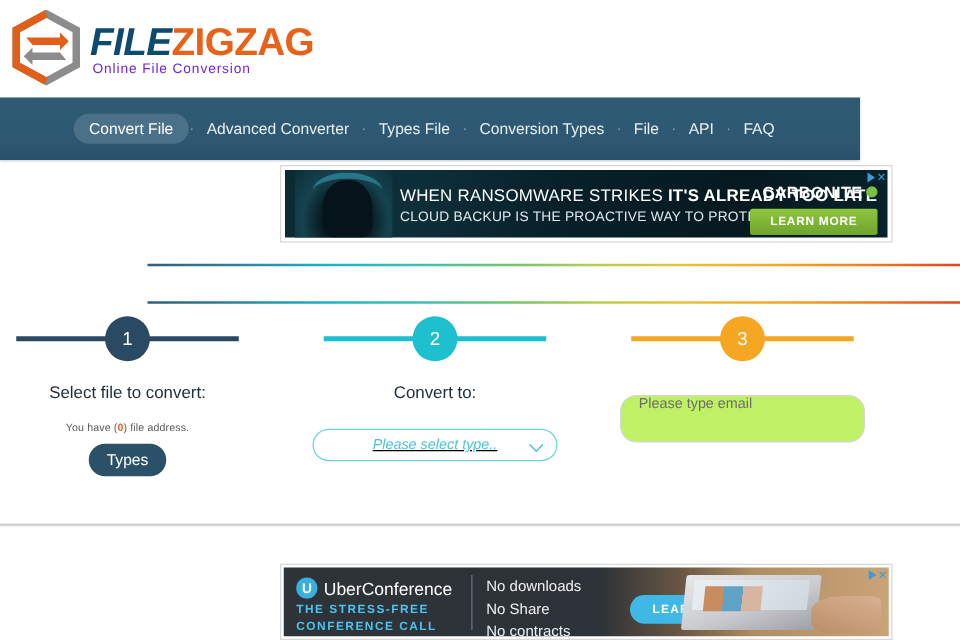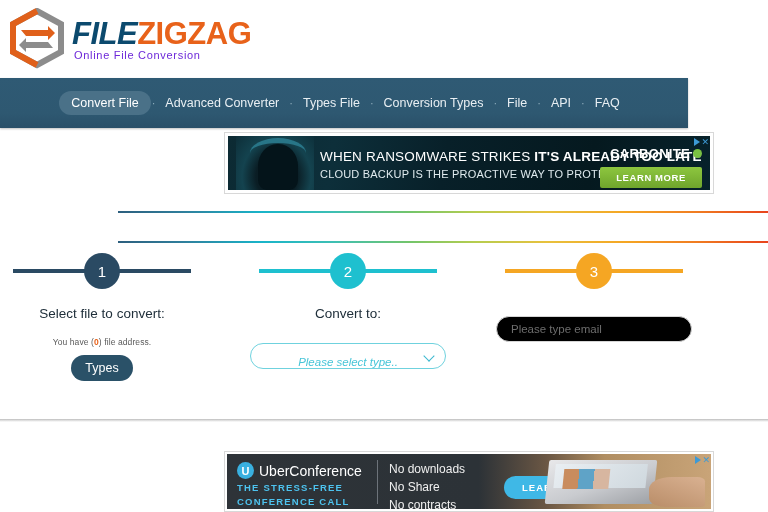--- a/index.html
+++ b/index.html
@@ -144,38 +144,39 @@
     display: inline-block; margin-top: 8px;
     background: #2a5168; color: #ffffff;
     font-size: 12.5px; padding: 6px 14px; border-radius: 14px;
     border: none; cursor: pointer;
   }
 
   .sel-wrap { margin-top: 22px; display: flex; justify-content: center; }
   .select-pill {
     position: relative; width: 196px; height: 26px;
     border: 1.3px solid #6fd2de; border-radius: 13px;
-    background: #fff; display: flex; align-items: flex-end; justify-content: center;
+    background: #fff; display: flex; align-items: center; justify-content: center;
     cursor: pointer;
+    text-decoration: underline;
   }
   .select-pill .ph {
     font-size: 11.5px; color: #47c5d8; font-style: italic;
   }
   .chev {
     position: absolute; right: 12px; top: 8px;
     width: 8px; height: 8px;
     border-right: 1.6px solid #3bb8cf; border-bottom: 1.6px solid #3bb8cf;
     transform: rotate(45deg);
   }
 
   .email-wrap { margin-top: 22px; display: flex; justify-content: center; }
   .email-pill {
-    width: 196px; height: 26px;
+    width: 196px; height: 38px;
     border: 1px solid #d6d6d6; border-radius: 13px;
-    background: #000000; display: flex; align-items: center;
+    background: #bef264; display: flex; align-items: flex-start;
     padding-left: 14px; cursor: text;
   }
   .email-pill .ph { font-size: 11.5px; color: #6d6d6d; }
 
   
   .divider {
     position: absolute; left: 0; top: 419px; width: 768px; height: 3px;
     background: linear-gradient(180deg,#bdbdbd 0%, #e6e6e6 60%, #ffffff 100%);
   }
 

